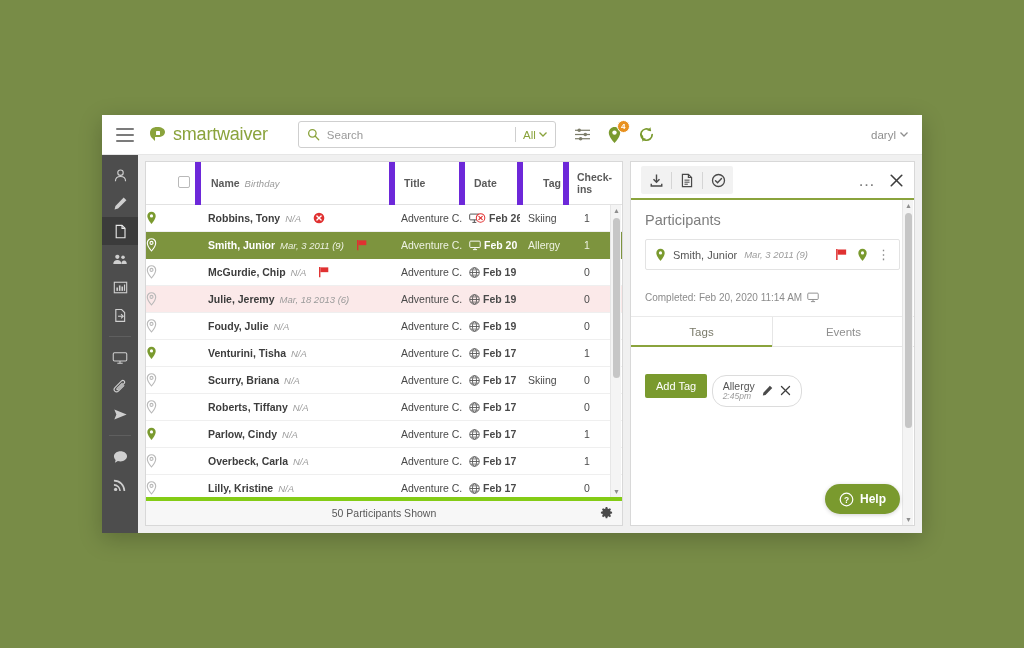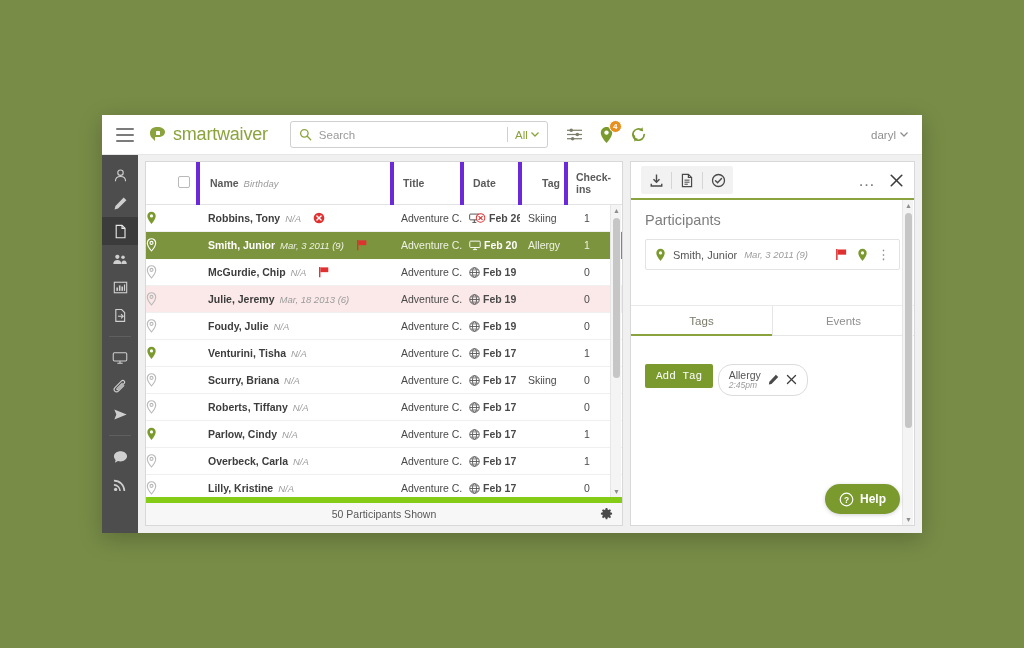--- a/index.html
+++ b/index.html
@@ -35,20 +35,21 @@
   .brand { display:flex; align-items:center; gap:6px; margin-right: 22px; }
   .brand-mark { width:19px; height:17px; position:relative; }
   .brand-text { font-size: 18px; color:#8aa33c; letter-spacing:-0.2px; font-weight:400; }
 
   .searchbox {
     width: 258px; height: 27px;
     border: 1px solid #cfcfcf; border-radius: 3px;
     display:flex; align-items:center;
     padding: 0 8px; gap: 7px;
     background:#fff;
+    margin-left:8px;
   }
   .searchbox .sw-input {
     border:none; outline:none; flex:1;
     font-size: 11.5px; color:#6d6d6d;
     font-family:"Liberation Sans", sans-serif;
     background:transparent;
   }
   .searchbox .sw-input::placeholder { color:#9a9a9a; }
   .search-divider { width:1px; height:15px; background:#cfcfcf; }
   .search-scope { font-size:11.5px; color:#8aa33c; display:flex; align-items:center; gap:3px; cursor:pointer; white-space:nowrap; }
@@ -104,21 +105,21 @@
     border-bottom:1px solid #e2e2e2;
   }
   .grid-head th .sub { font-weight:normal; font-style:italic; color:#9b9b9b; font-size:9.5px; margin-left:5px; }
   .col-ic { width:26px; }
   .col-cb { width:26px; }
   .col-nm { width:auto; }
   .col-ti { width:70px; }
   .col-dt { width:58px; }
   .col-tg { width:46px; }
   .col-ck { width:56px; }
-  .hdr-div { border-left:4px solid #6d28d9; }
+  .hdr-div { border-left:6px solid #6d28d9; }
 
   .scroll-body { flex:1; overflow:hidden; position:relative; }
   table.grid-body { width:100%; border-collapse:collapse; table-layout:fixed; }
   table.grid-body td {
     font-size:10.5px; padding:6px 4px;
     border-bottom:1px solid #efefef;
     color:#4a4a4a; vertical-align:middle;
     white-space:nowrap; overflow:hidden;
   }
   .nm { font-weight:bold; color:#3d3d3d; }
@@ -127,21 +128,21 @@
   .dt { font-weight:bold; color:#4a4a4a; }
   .tg { color:#6f6f6f; }
   .ck { color:#6f6f6f; }
   tr.row-sel td { background:#7d943e; color:#ffffff; border-bottom-color:#7d943e; }
   tr.row-sel .nm, tr.row-sel .dt { color:#ffffff; }
   tr.row-sel .bd, tr.row-sel .ttl, tr.row-sel .tg, tr.row-sel .ck { color:#eef2e2; }
   tr.row-alert td { background:#fbe9e9; }
 
   .list-footer {
     height:28px; flex:0 0 28px;
-    background:#f7f7f7; border-top:6px solid #84cc16;
+    background:#f7f7f7; border-top:4px solid #84cc16;
     display:flex; align-items:center; justify-content:center;
     position:relative;
     font-size:10.5px; color:#585858;
   }
   .footer-gear { position:absolute; right:9px; top:50%; transform:translateY(-50%); cursor:pointer; }
 
   
   .vscroll {
     position:absolute; right:1px; top:0; bottom:0; width:11px;
     background:#f4f4f4; border-left:1px solid #e6e6e6;
@@ -187,21 +188,21 @@
   .d-tab {
     flex:1; text-align:center; font-size:11.5px; color:#8f8f8f;
     padding:9px 0 7px 0; cursor:pointer; position:relative;
   }
   .d-tab.active { color:#7a7a6a; border-bottom:2px solid #8aa33c; margin-bottom:-1px; }
   .d-tab + .d-tab { border-left:1px solid #e6e6e6; }
 
   .d-tagpane { padding:13px 14px; }
   .btn-addtag {
     background:#7a9a2e; color:#fff; border:none;
-    font-size:11px; font-family:Liberation Mono, monospace;
+    font-size:11px; font-family:Liberation Sans, sans-serif;
     padding:6px 11px; border-radius:2px; cursor:pointer;
   }
   .tag-pill {
     margin-top:15px; display:inline-flex; align-items:center; gap:7px;
     border:1px solid #dcdcdc; border-radius:14px;
     padding:4px 10px; background:#fff;
   }
   .tag-lines { display:flex; flex-direction:column; line-height:1.15; }
   .tag-lbl { font-size:10.5px; color:#555; }
   .tag-time { font-size:8.5px; font-style:italic; color:#9b9b9b; }
@@ -747,20 +748,30 @@
                       <path d="M5.5 0.8 C3.1 0.8 1.3 2.6 1.3 5 C1.3 8.2 5.5 13 5.5 13 C5.5 13 9.7 8.2 9.7 5 C9.7 2.6 7.9 0.8 5.5 0.8 Z" fill="#7a9a2e"></path>
                       <circle cx="5.5" cy="4.9" r="1.6" fill="#ffffff"></circle>
                     </svg>
                   </span>
                   <span class="vdots">⋮</span>
                 </span>
               </div>
             </div>
 
             <div class="d-waiver">
+              <div class="w-meta">
+                <span>Completed: Feb 20, 2020 11:14 AM</span>
+                <span>
+                  <svg width="12" height="11" viewBox="0 0 14 12">
+                    <rect x="0.9" y="0.9" width="12.2" height="7.4" rx="1.1" fill="none" stroke="#8b8b8b" stroke-width="1.1"></rect>
+                    <line x1="7" y1="8.3" x2="7" y2="10.6" stroke="#8b8b8b" stroke-width="1.1"></line>
+                    <line x1="4.6" y1="10.8" x2="9.4" y2="10.8" stroke="#8b8b8b" stroke-width="1.1"></line>
+                  </svg>
+                </span>
+              </div>
             </div>
 
             <div class="d-tabs">
               <div class="d-tab active">Tags</div>
               <div class="d-tab">Events</div>
             </div>
 
             <div class="d-tagpane">
               <button class="btn-addtag">Add Tag</button>
 

